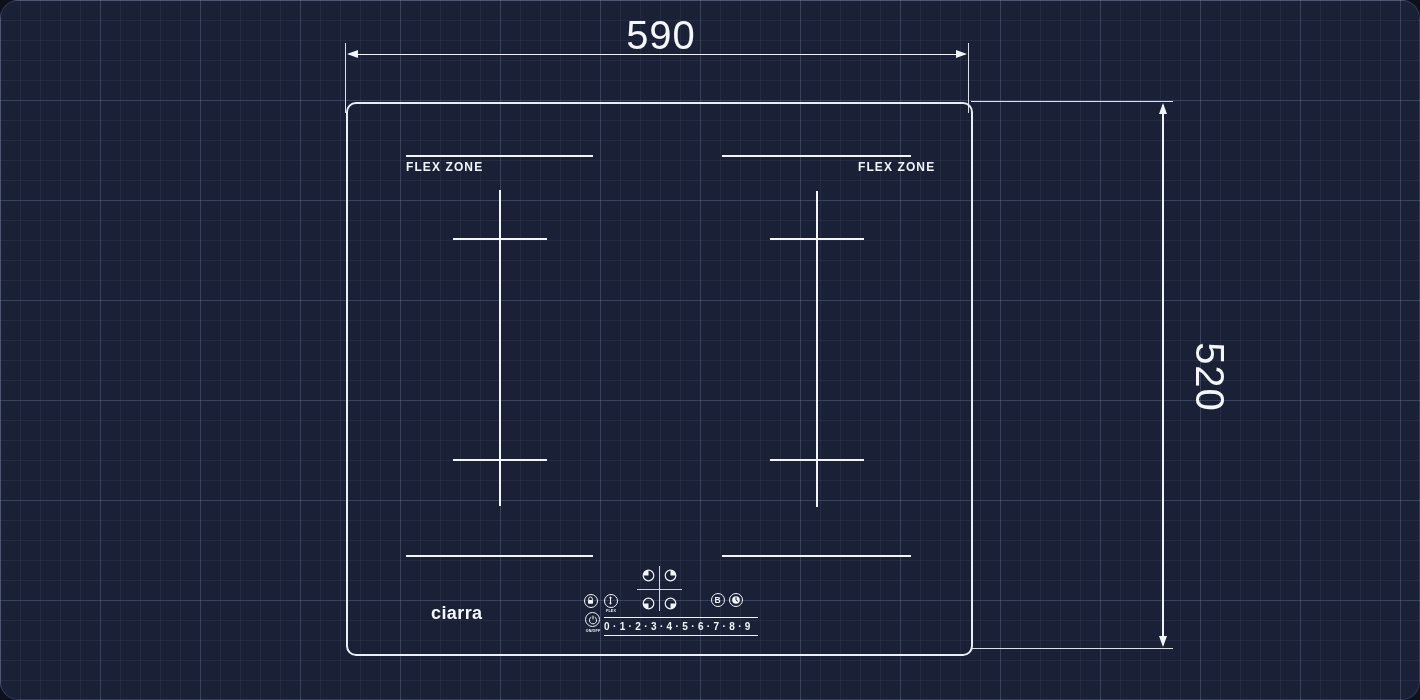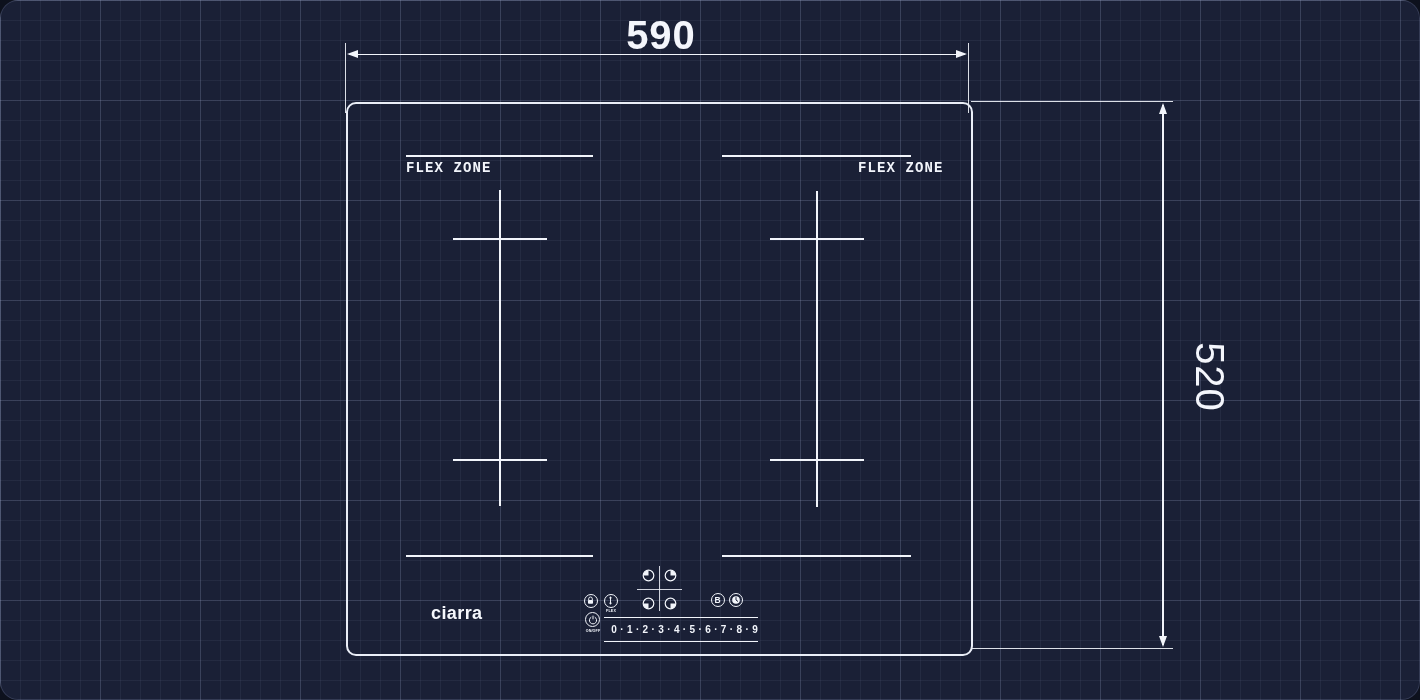--- a/index.html
+++ b/index.html
@@ -23,49 +23,49 @@
   
   .ah{width:0;height:0;position:absolute;}
   .ah-left{border-top:4px solid transparent;border-bottom:4px solid transparent;border-right:11px solid #f2f5fb;}
   .ah-right{border-top:4px solid transparent;border-bottom:4px solid transparent;border-left:11px solid #f2f5fb;}
   .ah-up{border-left:4px solid transparent;border-right:4px solid transparent;border-bottom:11px solid #f2f5fb;}
   .ah-down{border-left:4px solid transparent;border-right:4px solid transparent;border-top:11px solid #f2f5fb;}
   
   .hob{position:absolute;left:346px;top:102px;width:623px;height:550px;
     border:2px solid #eaeef7;border-radius:10px;}
   .flexline{position:absolute;height:2px;background:#f2f5fb;}
-  .flexlabel{position:absolute;font-size:14px;font-weight:700;letter-spacing:1.1px;color:#f2f5fb;white-space:nowrap;font-family:Liberation Mono, monospace;}
+  .flexlabel{position:absolute;font-size:12px;font-weight:700;letter-spacing:1.1px;color:#f2f5fb;white-space:nowrap;}
   .marker-v{position:absolute;width:2px;background:#f2f5fb;}
   .marker-h{position:absolute;height:2px;background:#f2f5fb;}
   .brand{position:absolute;left:395px;top:603px;font-size:18px;font-weight:700;letter-spacing:0.4px;color:#f5f7fc;margin-left:36px;}
   
   .cbtn{position:absolute;border:1.2px solid #f2f5fb;border-radius:50%;box-sizing:border-box;
     display:flex;align-items:center;justify-content:center;}
   .cbtn-14{width:14px;height:14px;}
   .cbtn-15{width:15px;height:15px;}
   .boost-b{font-size:8.5px;font-weight:700;color:#f2f5fb;line-height:1;}
   .micro-label{position:absolute;font-size:8px;font-weight:700;letter-spacing:0.4px;color:#f2f5fb;
     transform:scale(0.45);transform-origin:center top;text-align:center;width:60px;white-space:nowrap;}
   .zone-ic{position:absolute;width:13px;height:13px;}
-  .slider{position:absolute;left:604px;top:617px;width:154px;height:25px;box-sizing:border-box;
+  .slider{position:absolute;left:604px;top:617px;width:154px;height:19px;box-sizing:border-box;
     border-top:1.5px solid #f2f5fb;border-bottom:1.5px solid #f2f5fb;
-    display:flex;align-items:center;justify-content:flex-end;}
+    display:flex;align-items:center;justify-content:flex-start;}
   .slider span{font-size:10px;font-weight:700;letter-spacing:0.3px;color:#f2f5fb;white-space:nowrap;}
   svg{display:block;}
   .rot90{transform:rotate(90deg);}
   .rot180{transform:rotate(180deg);}
   .rot270{transform:rotate(270deg);}
 </style>
 </head>
 <body>
 
 <div class="frame">
   <div class="scene">
 
-    <div class="abs dim-label" style="left:596px;top:13px;width:130px;font-weight:bold;">590</div>
+    <div class="abs dim-label" style="left:596px;top:13px;width:130px;">590</div>
     <div class="abs wline" style="left:345px;top:43px;width:1px;height:70px;opacity:.9"></div>
     <div class="abs wline" style="left:968px;top:43px;width:1px;height:70px;opacity:.9"></div>
     <div class="abs wline" style="left:349px;top:53.5px;width:616px;height:1.5px;"></div>
     <div class="ah ah-left" style="left:347px;top:50px;"></div>
     <div class="ah ah-right" style="left:956px;top:50px;"></div>
 
     <div class="abs wline" style="left:971px;top:101px;width:202px;height:1px;opacity:.9"></div>
     <div class="abs wline" style="left:971px;top:648px;width:202px;height:1px;opacity:.9"></div>
     <div class="abs wline" style="left:1162.3px;top:105px;width:1.5px;height:540px;"></div>
     <div class="ah ah-up" style="left:1159px;top:103px;"></div>

